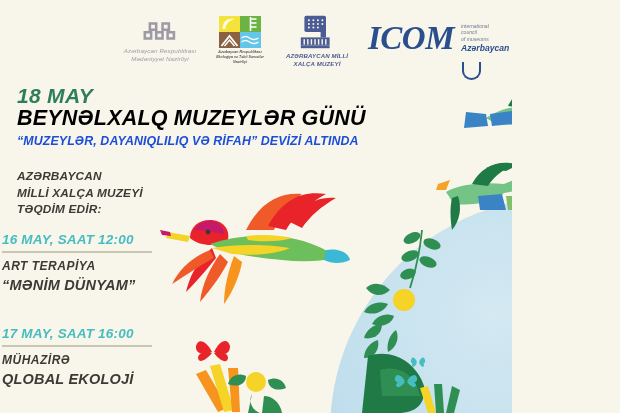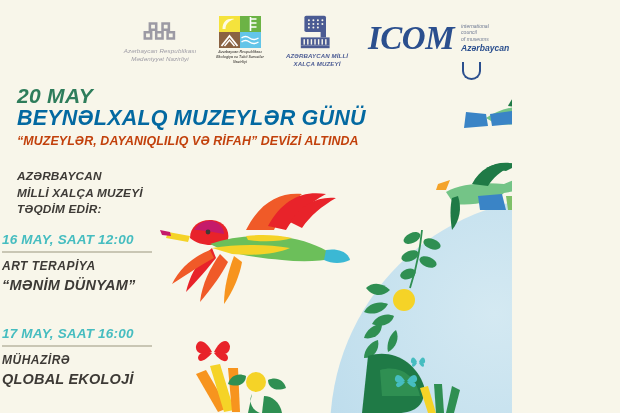--- a/index.html
+++ b/index.html
@@ -57,24 +57,24 @@
   .icom-side{margin-left:7px;padding-left:0;}
   .icom-small{font-size:5.1px;line-height:6.6px;color:#6f7a93;font-weight:400;}
   .icom-az{font-size:8.6px;line-height:11px;color:#2b4f8e;font-weight:700;margin-top:1px;}
 
   
   .txt{position:absolute;left:17px;z-index:6;}
   .t-date{
     top:84px;font-size:21px;font-weight:700;color:#2e7d5b;letter-spacing:.3px;
   }
   .t-title{
-    top:106px;font-size:21.5px;font-weight:700;color:#0369a1;letter-spacing:.2px;white-space:nowrap;
+    top:106px;font-size:21.5px;font-weight:700;color:#000000;letter-spacing:.2px;white-space:nowrap;
   }
   .t-motto{
-    top:134px;font-size:12.4px;font-weight:700;color:#c2410c;letter-spacing:.1px;white-space:nowrap;
+    top:134px;font-size:12.4px;font-weight:700;color:#1d4ed8;letter-spacing:.1px;white-space:nowrap;
   }
 
   .t-present{top:168px;font-size:11.8px;font-weight:700;color:#3d3a36;line-height:16.5px;letter-spacing:.2px;}
 
   .evt{position:absolute;left:2px;z-index:6;}
   .evt .when{font-size:13.5px;font-weight:700;color:#46bdc0;letter-spacing:.2px;}
   .evt .rule{width:150px;height:1.6px;background:#c9c6b4;margin:4px 0 6px;}
   .evt .kind{font-size:12px;font-weight:700;color:#3d3a36;letter-spacing:.5px;margin-bottom:3px;}
   .evt .name{font-size:14.5px;font-weight:700;color:#3d3a36;line-height:18px;letter-spacing:.2px;}
 
@@ -318,21 +318,21 @@
       </div>
       <div class="icom-side">
         <div class="icom-small">international</div>
         <div class="icom-small">council</div>
         <div class="icom-small">of museums</div>
         <div class="icom-az">Azərbaycan</div>
       </div>
     </div>
   </div>
 
-  <div class="txt t-date">20 MAY</div>
+  <div class="txt t-date">18 MAY</div>
   <div class="txt t-title">BEYNƏLXALQ MUZEYLƏR GÜNÜ</div>
   <div class="txt t-motto">“MUZEYLƏR, DAYANIQLILIQ VƏ RİFAH” DEVİZİ ALTINDA</div>
 
   <div class="txt t-present">
     <div>AZƏRBAYCAN</div>
     <div>MİLLİ XALÇA MUZEYİ</div>
     <div>TƏQDİM EDİR:</div>
   </div>
 
   <div class="evt evt1">

